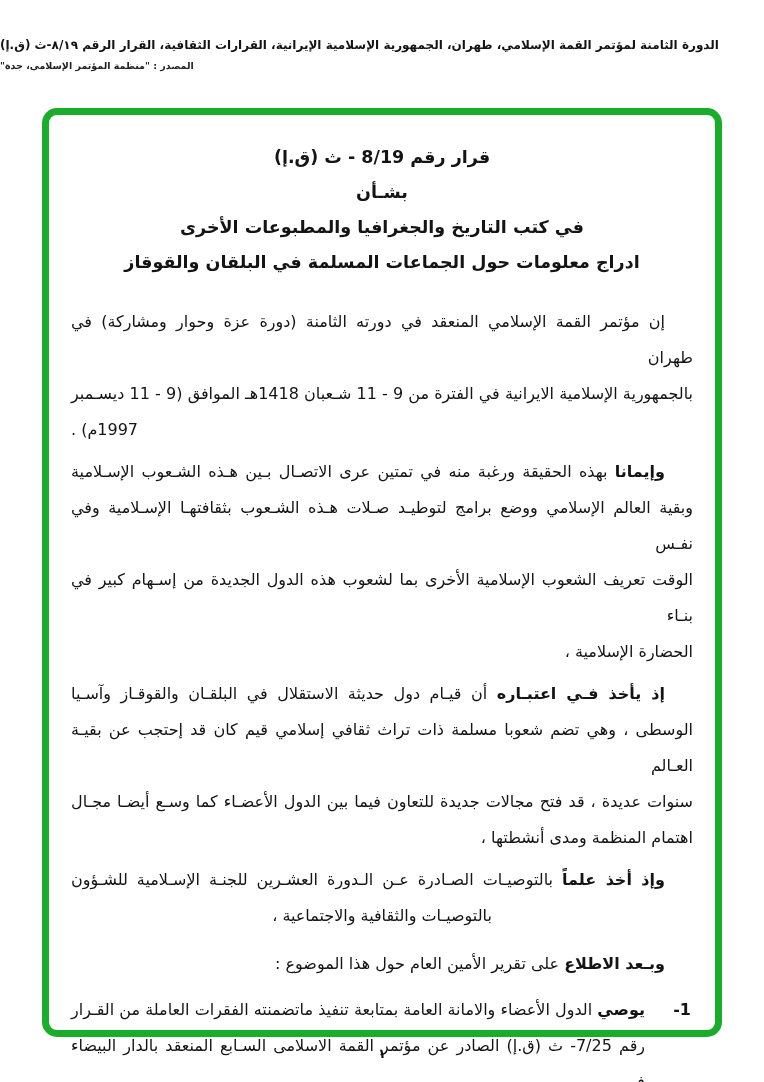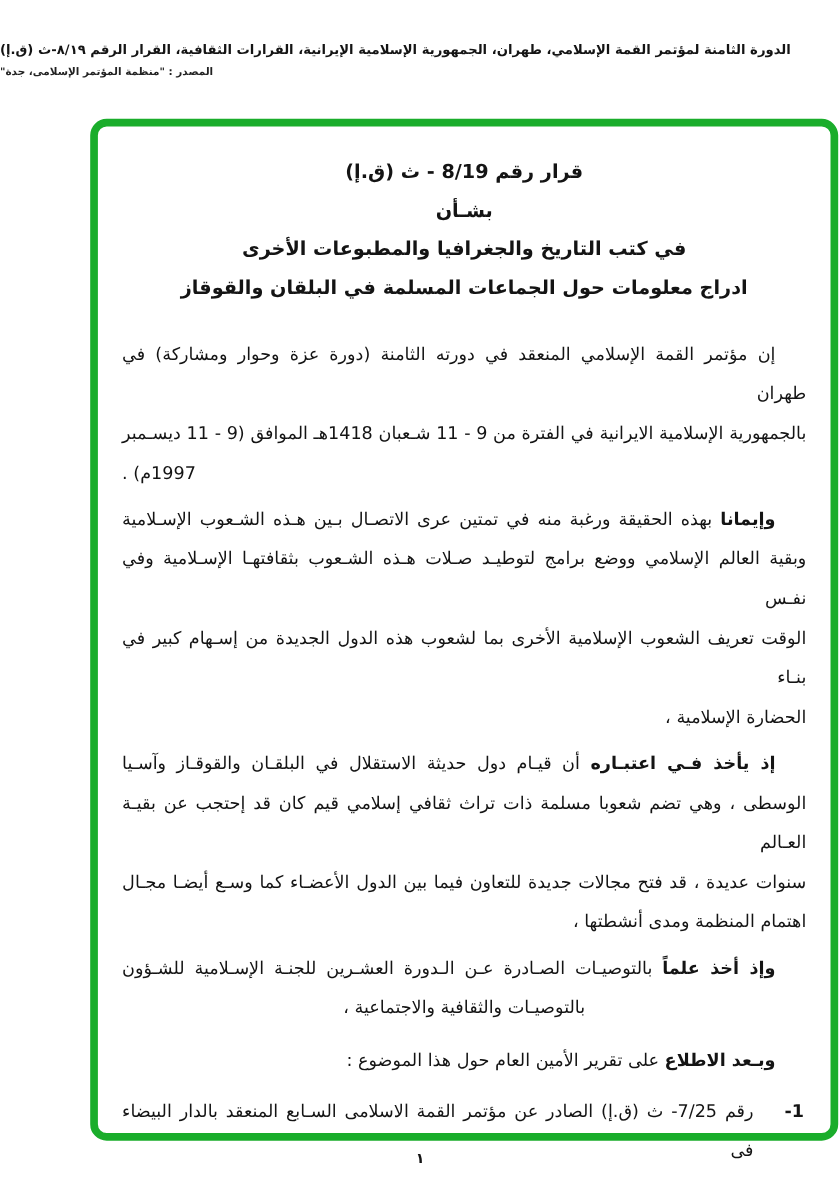--- a/index.html
+++ b/index.html
@@ -40,21 +40,21 @@
   .page-number { position:absolute; top:1046px; left:0; right:0; text-align:center; font-size:13px; font-weight:bold; }
 </style>
 </head>
 <body>
 
 <header class="page-header">
   <div class="header-line1">الدورة الثامنة لمؤتمر القمة الإسلامي، طهران، الجمهورية الإسلامية الإيرانية، القرارات الثقافية، القرار الرقم ٨/١٩-ث (ق.إ)</div>
   <div class="header-line2">المصدر :  "منظمة المؤتمر الإسلامى، جدة"</div>
 </header>
 
-<main class="green-frame" style="border-color: rgb(26, 173, 43); margin-left: 40px;">
+<main class="green-frame" style="border-color: rgb(26, 173, 43);">
 
   <div class="title-block">
     <div class="title-line">قرار رقم 8/19 - ث (ق.إ)</div>
     <div class="title-line">بشـأن</div>
     <div class="title-line">في كتب التاريخ والجغرافيا والمطبوعات الأخرى</div>
     <div class="title-line">ادراج معلومات حول الجماعات المسلمة في البلقان والقوقاز</div>
   </div>
 
   <div class="para">
     <div class="line just indent">إن مؤتمر القمة الإسلامي المنعقد في دورته الثامنة (دورة عزة وحوار ومشاركة) في طهران</div>
@@ -80,19 +80,20 @@
     <div class="line just indent"><span class="lead">وإذ أخذ علماً</span> <span>بالتوصيـات الصـادرة عـن الـدورة العشـرين للجنـة الإسـلامية للشـؤون</span></div>
     <div class="line center">بالتوصيـات والثقافية والاجتماعية ،</div>
   </div>
 
   <div class="para p5">
     <div class="line indent"><span class="lead">وبـعد الاطلاع</span> <span>على تقرير الأمين العام حول هذا الموضوع :</span></div>
   </div>
 
   <div class="item">
     <span class="item-number">1-</span>
+    <div class="line just"><span class="lead">يوصي</span> <span>الدول الأعضاء والامانة العامة بمتابعة تنفيذ ماتضمنته الفقرات العاملة من القـرار</span></div>
     <div class="line just">رقم 7/25- ث (ق.إ) الصادر عن مؤتمر القمة الاسلامى السـابع المنعقد بالدار البيضاء فى</div>
 
   </div>
 
 </main>
 
 <div class="page-number">١</div>
 
 </body></html>

